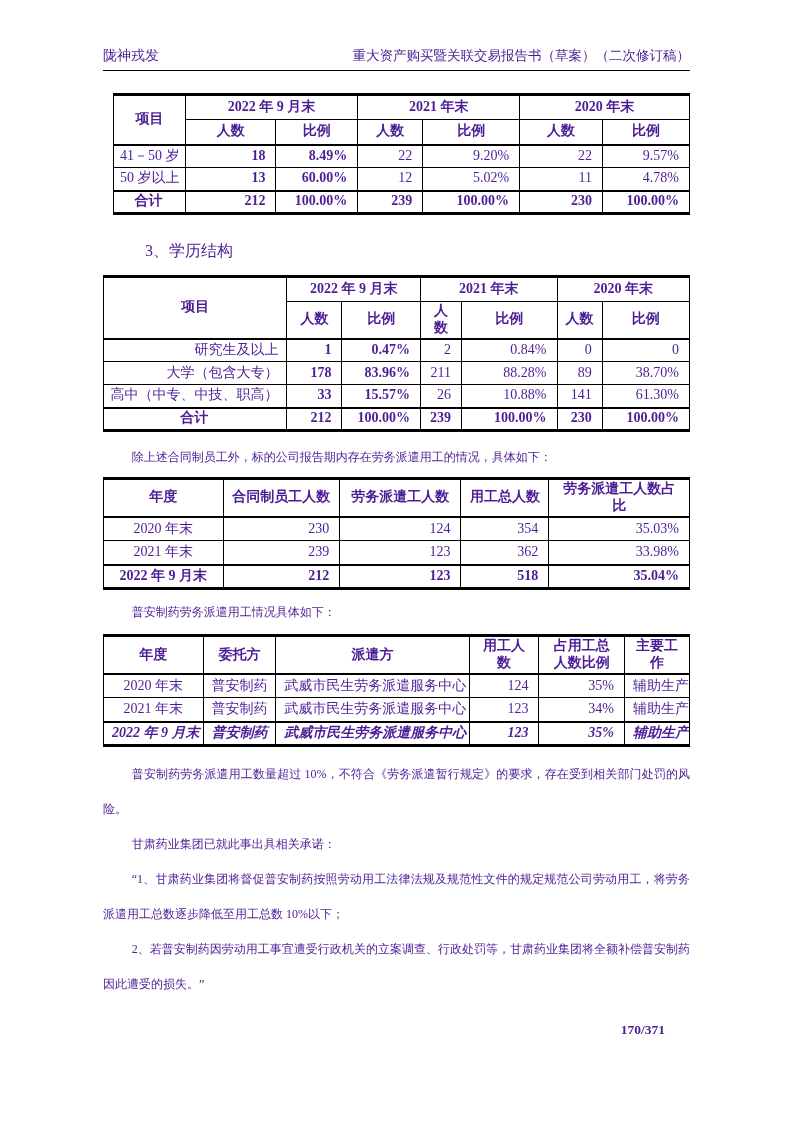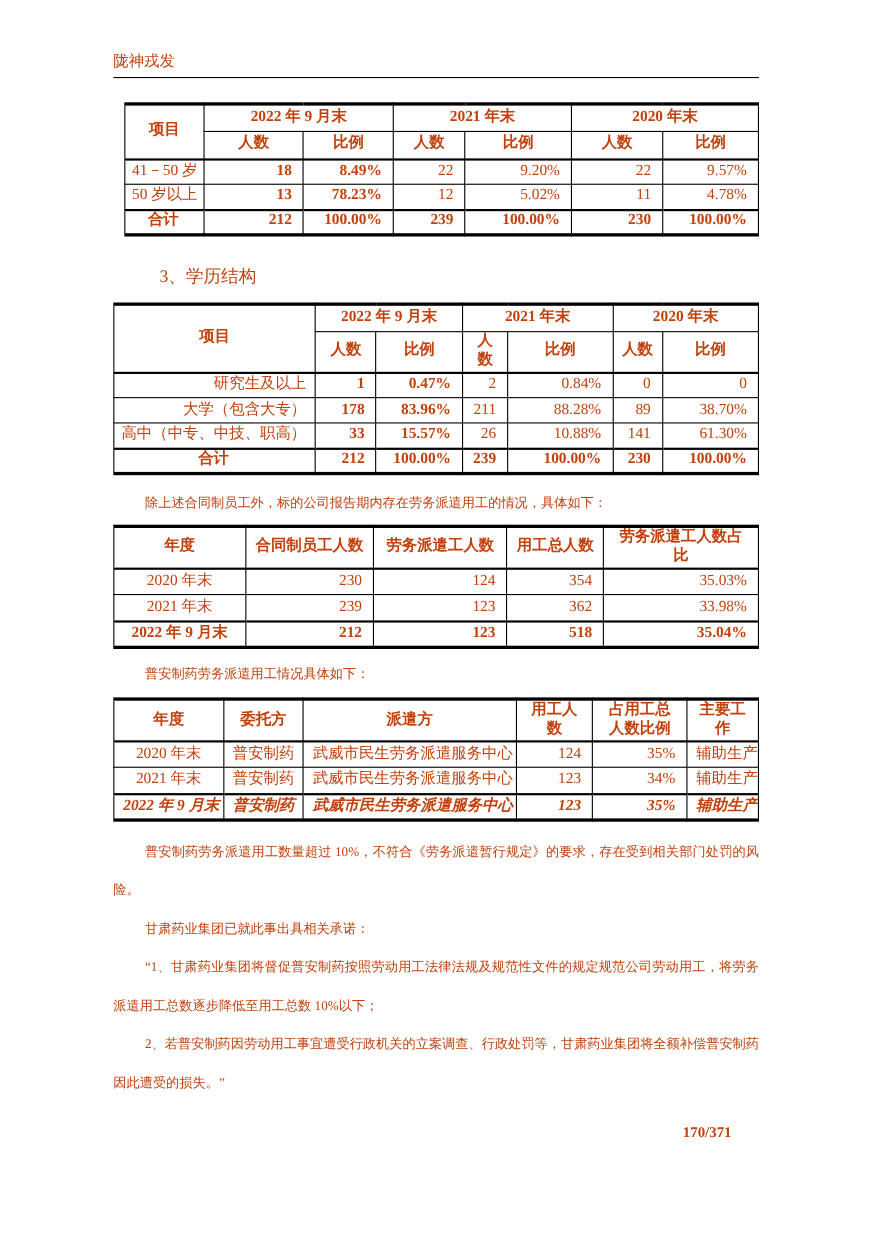--- a/index.html
+++ b/index.html
@@ -2,21 +2,21 @@
 <html><head>
 <meta charset="utf-8">
 <style>
   * { box-sizing: border-box; }
   html,body { margin:0; padding:0; background:#888; }
   .page {
     position: relative;
     width: 793px; height: 1122px;
     margin: 0 auto;
     background: #ffffff;
-    color: #c2410c;
+    color: #4c1d95;
     font-family: "Liberation Serif", "DejaVu Serif", serif;
     padding: 47px 103px 0 103px;
     overflow: hidden;
   }
   
   .doc-header {
     display: flex; justify-content: space-between; align-items: flex-end;
     border-bottom: 1px solid #000;
     padding-bottom: 5px;
   }
@@ -79,20 +79,21 @@
     font-weight: bold;
   }
 </style>
 </head>
 <body>
 
 <div class="page">
 
   <div class="doc-header">
     <span class="hl">陇神戎发</span>
+    <span class="hr">重大资产购买暨关联交易报告书（草案）（二次修订稿）</span>
   </div>
 
   <table class="tbl grouped" id="age-table">
       <colgroup>
         <col style="width: 12.5%;">
         <col style="width: 15.7%;">
         <col style="width: 14.2%;">
         <col style="width: 11.3%;">
         <col style="width: 16.8%;">
         <col style="width: 14.4%;">
@@ -120,21 +121,21 @@
           <td class="num b22">18</td>
           <td class="num b22">8.49%</td>
           <td class="num">22</td>
           <td class="num">9.20%</td>
           <td class="num">22</td>
           <td class="num">9.57%</td>
         </tr>
         <tr>
           <td class="lbl">50 岁以上</td>
           <td class="num b22">13</td>
-          <td class="num b22">78.23%</td>
+          <td class="num b22">60.00%</td>
           <td class="num">12</td>
           <td class="num">5.02%</td>
           <td class="num">11</td>
           <td class="num">4.78%</td>
         </tr>
         <tr class="total">
           <td class="lbl">合计</td>
           <td class="num b22">212</td>
           <td class="num b22">100.00%</td>
           <td class="num">239</td>

